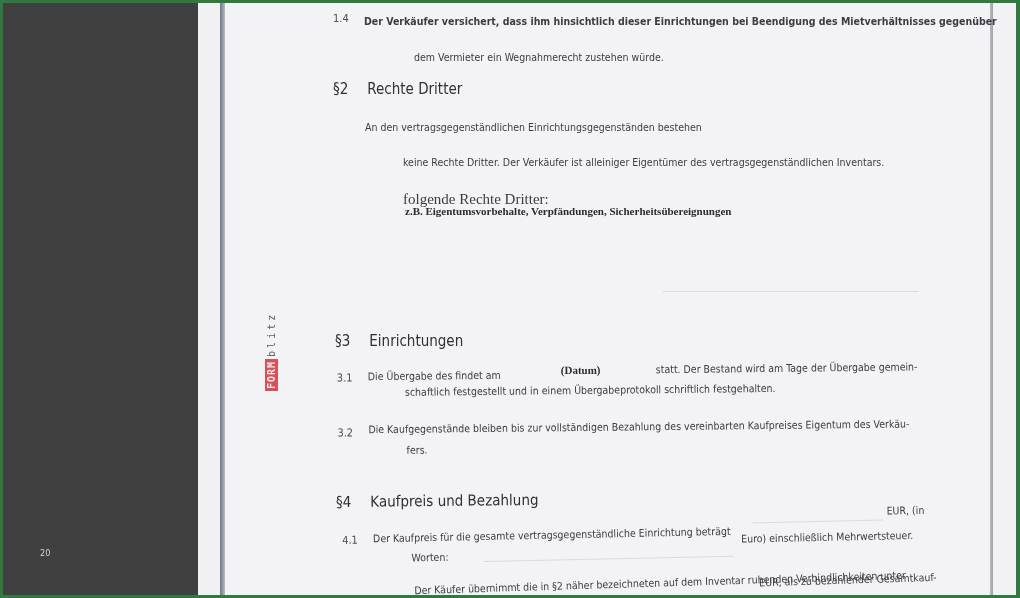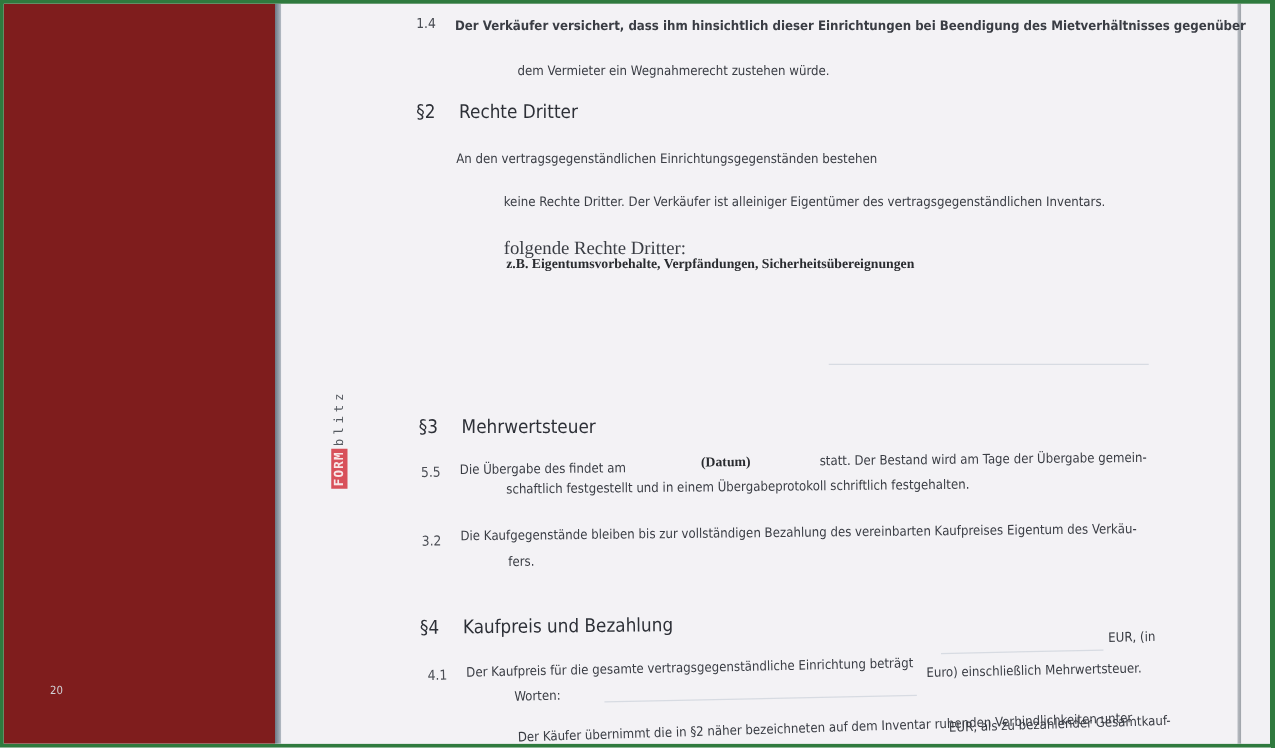--- a/index.html
+++ b/index.html
@@ -7,22 +7,22 @@
       width: 1020px; height: 598px; overflow: hidden;
       background: #2f7a3e;
       position: relative;
       font-family: "DejaVu Sans Condensed", "DejaVu Sans", sans-serif;
     }
     .frame {
       position: absolute; left: 3px; top: 3px; width: 1013px; height: 592px;
       background: #f1f0f3; overflow: hidden;
     }
     .left-page {
-      position: absolute; left: 0; top: 0; width: 217px; height: 100%;
-      background: #7f1d1d;
+      position: absolute; left: 0; top: 0; width: 195px; height: 100%;
+      background: #404040;
     }
     .page-number {
       position: absolute; left: 37px; top: 545px;
       font-size: 9px; color: #d2d2d6;
     }
     .spine {
       position: absolute; left: 217px; top: 0; width: 5px; height: 100%;
       background: linear-gradient(90deg, #6d7884 0%, #8e99a4 50%, #b7bec6 100%);
     }
     .right-page {
@@ -95,24 +95,24 @@
     <span>Rechte Dritter</span>
   </div>
   <span class="t" style="left:400px; top:153px; font-size:10.5px;">keine Rechte Dritter. Der Verkäufer ist alleiniger Eigentümer des vertragsgegenständlichen Inventars.</span>
   <span class="t" style="left:362px; top:118px; font-size:10.5px;">An den vertragsgegenständlichen Einrichtungsgegenständen bestehen</span>
   <span class="t" style="left:400px; top:188px; font-size:15px;font-family:Liberation Serif, serif;">folgende Rechte Dritter:</span>
   <span class="mono" style="left:402px; top:202px;">z.B. Eigentumsvorbehalte, Verpfändungen, Sicherheitsübereignungen</span>
   <div class="blank-line" style="left:660px; top:288px; width:256px;"></div>
 
   <div class="h" style="left:332px; top:329px;">
     <span class="sec">§3</span>
-    <span>Mehrwertsteuer</span>
+    <span>Einrichtungen</span>
   </div>
   <div class="tilt1" style="position:absolute; left:0; top:0; width:1013px; height:598px;">
-    <span class="t num" style="left:333px; top:372px;">5.5</span>
+    <span class="t num" style="left:333px; top:372px;">3.1</span>
     <span class="t" style="left:364px; top:371px; font-size:10.5px;">Die Übergabe des findet am</span>
     <span class="mono" style="left:557px; top:367px;">(Datum)</span>
     <span class="t" style="left:652px; top:367px; font-size:10.5px;">statt. Der Bestand wird am Tage der Übergabe gemein-</span>
     <span class="t" style="left:401px; top:387px; font-size:10.5px;">schaftlich festgestellt und in einem Übergabeprotokoll schriftlich festgehalten.</span>
 
     <span class="t num" style="left:333px; top:427px;">3.2</span>
     <span class="t" style="left:364px; top:424px; font-size:10.5px;">Die Kaufgegenstände bleiben bis zur vollständigen Bezahlung des vereinbarten Kaufpreises Eigentum des Verkäu-</span>
     <span class="t" style="left:402px; top:429px; font-size:10.5px;margin-top:16px;">fers.</span>
   </div>
 

